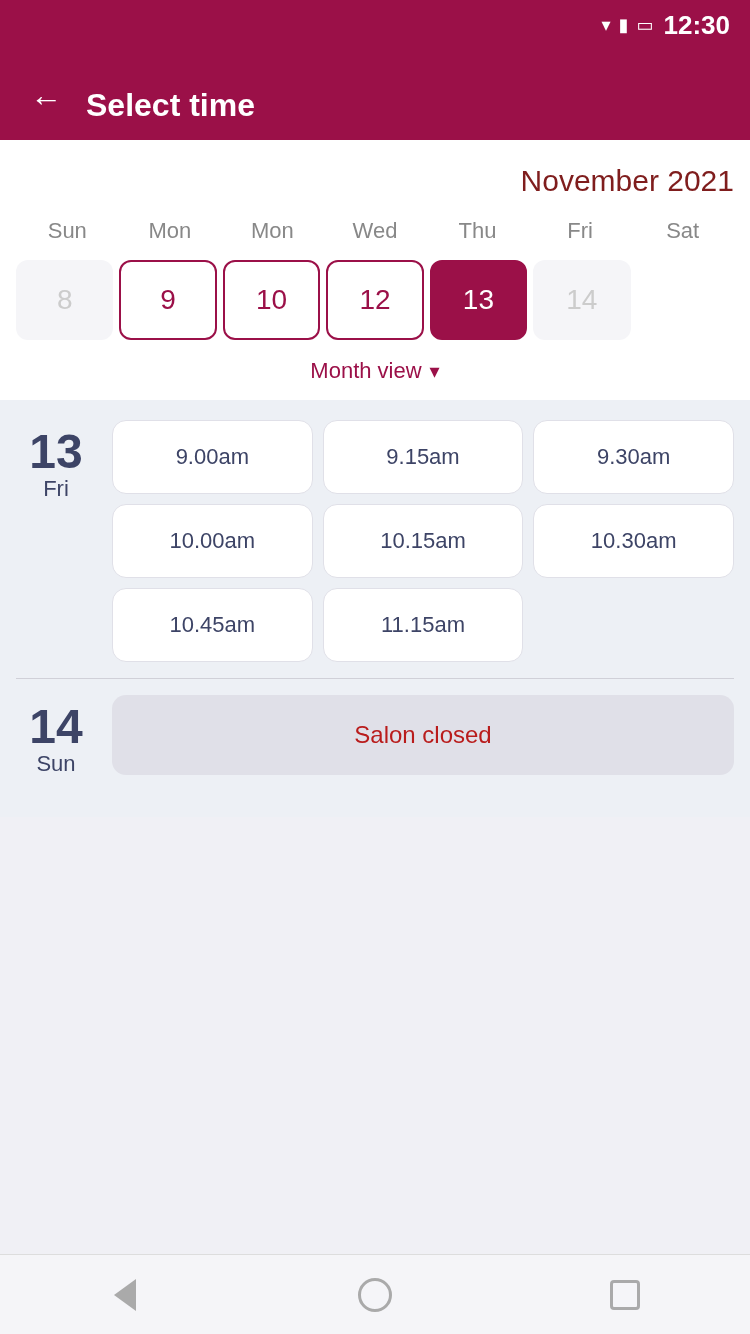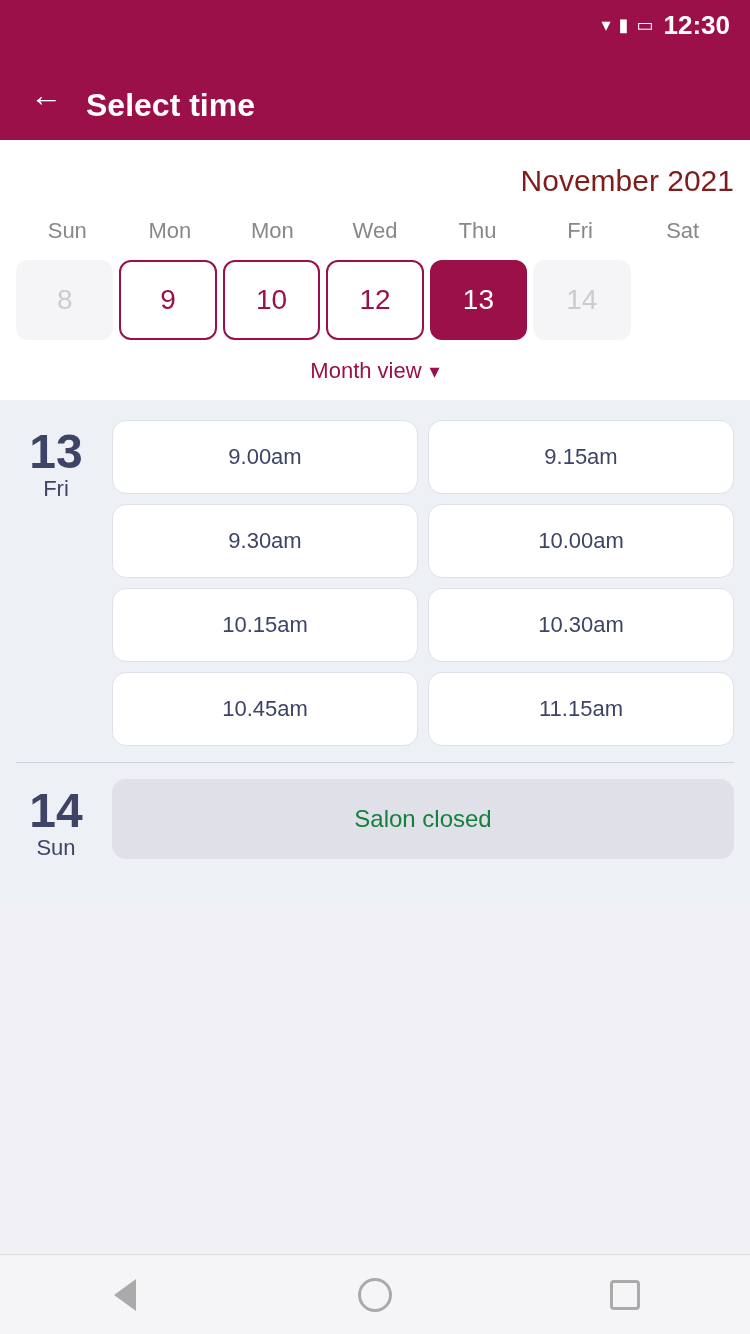--- a/index.html
+++ b/index.html
@@ -156,21 +156,21 @@
       color: #3d4466;
       line-height: 1;
     }
     .day-name {
       font-size: 22px;
       color: #3d4466;
     }
     .time-grid {
       flex: 1;
       display: grid;
-      grid-template-columns: repeat(2, 1fr);
+      grid-template-columns: repeat(3, 1fr);
       gap: 10px;
     }
     .time-slot {
       background: white;
       border-radius: 14px;
       height: 74px;
       display: flex;
       align-items: center;
       justify-content: center;
       font-size: 22px;
@@ -194,21 +194,21 @@
     }
     .closed-message {
       flex: 1;
       background: #e0e0e8;
       border-radius: 14px;
       height: 80px;
       display: flex;
       align-items: center;
       justify-content: center;
       font-size: 24px;
-      color: #15803d;
+      color: #b91c1c;
     }
 
     
     .bottom-nav {
       position: fixed;
       bottom: 0;
       width: 750px;
       height: 80px;
       background: #f5f5f8;
       display: flex;

